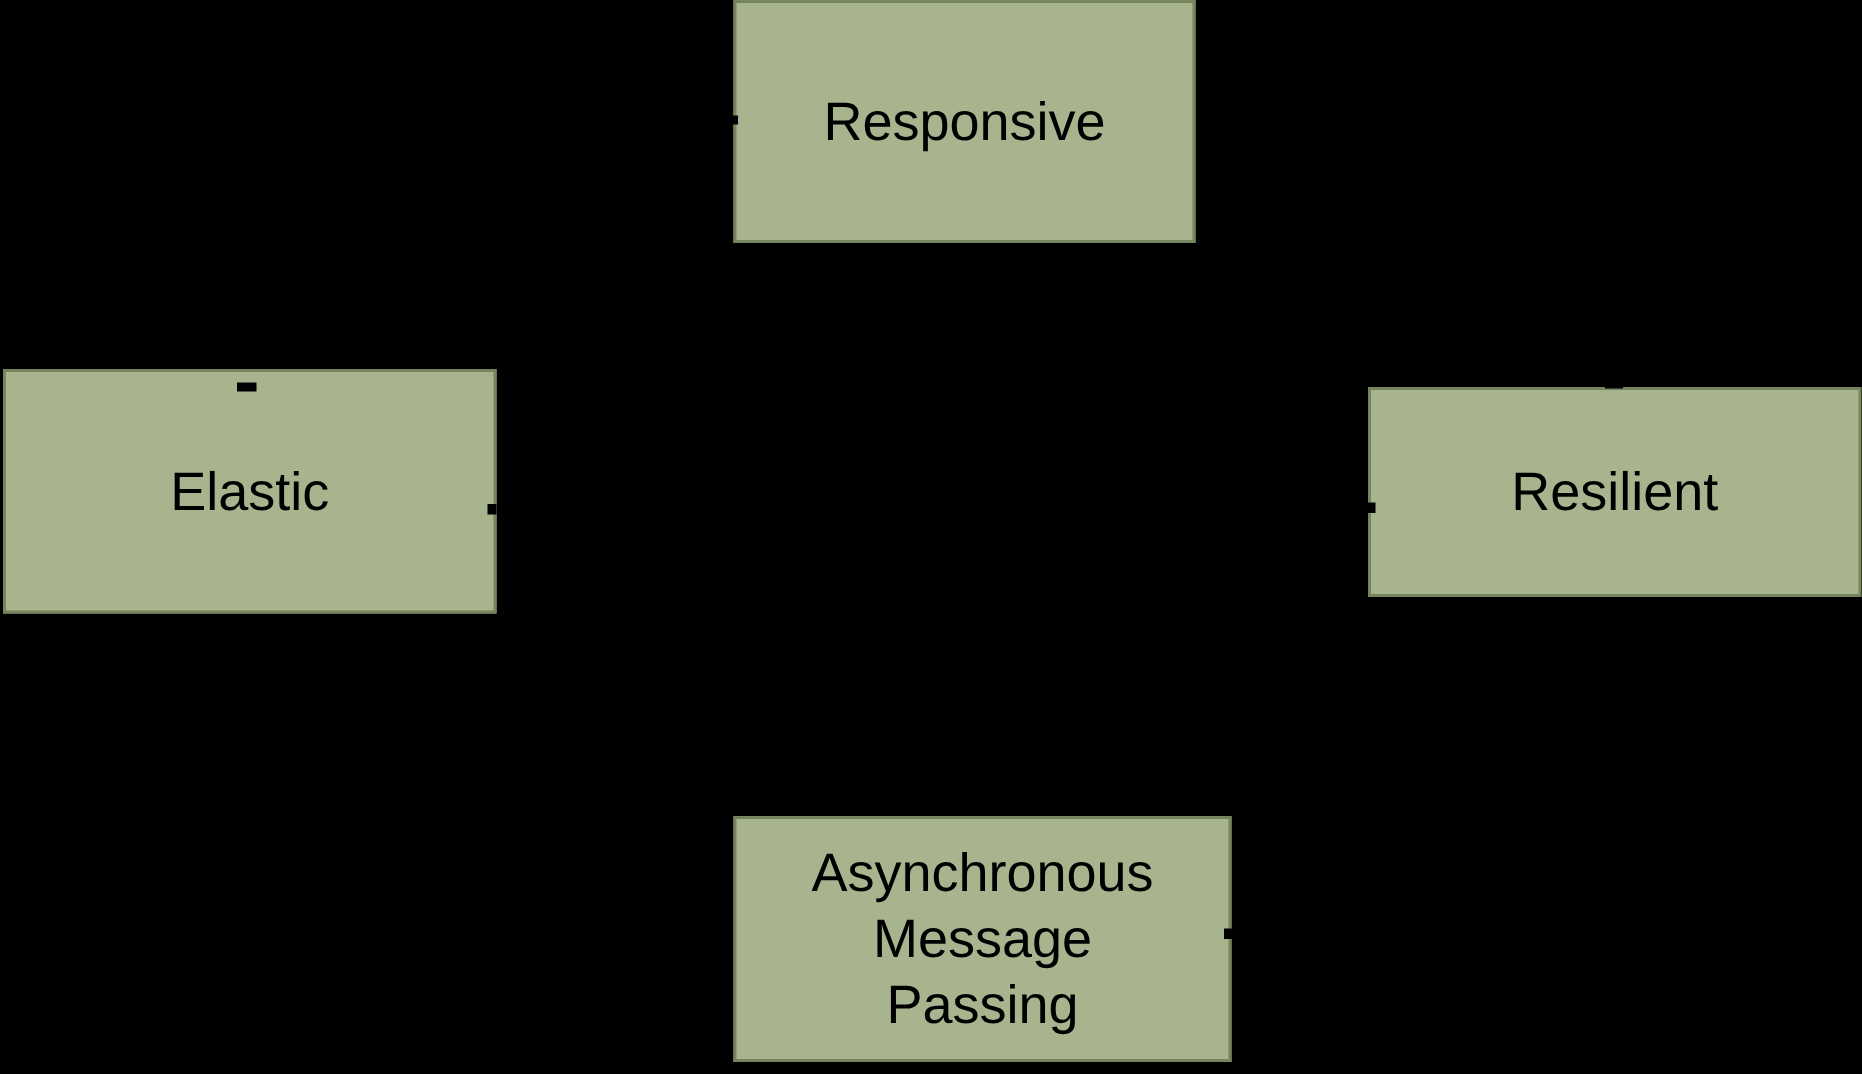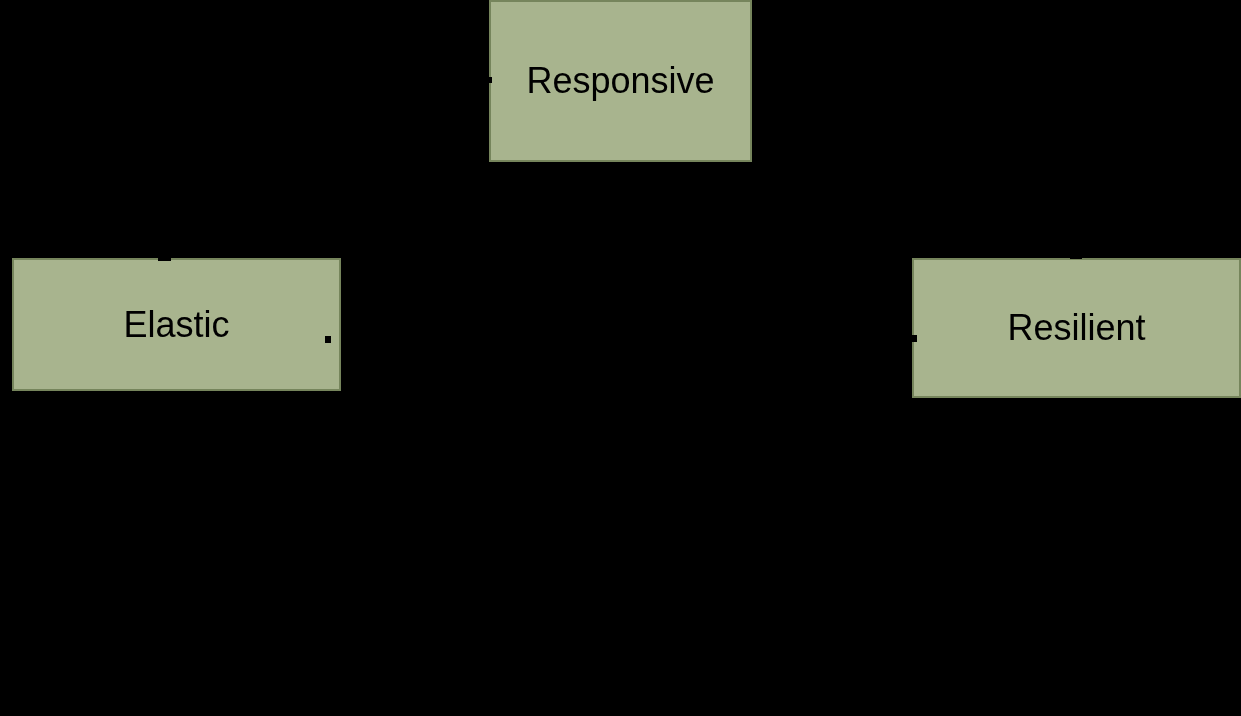--- a/index.html
+++ b/index.html
@@ -26,22 +26,22 @@
     display: flex;
     align-items: center;
     justify-content: center;
     text-align: center;
     font-size: 36px;
   }
   .node-label {
     white-space: pre-line;
     line-height: 44px;
   }
-  .node-responsive { left: 489px; top: 0px;   width: 263px; height: 162px; }
-  .node-elastic    { left: 2px;   top: 258px; width: 329px; height: 133px; margin-left: 10px; }
+  .node-responsive { left: 489px; top: 0px;   width: 308px; height: 162px; }
+  .node-elastic    { left: 2px;   top: 246px; width: 329px; height: 163px; }
   .node-resilient  { left: 912px; top: 258px; width: 329px; height: 140px; }
   .node-async      { left: 489px; top: 544px; width: 332px; height: 164px; }
 
   
   .stub {
     position: absolute;
     background: var(--bg-color, #000000);
     z-index: 2;
   }
   .stub-responsive-left  { left: 486px;  top: 77px;  width: 6px;  height: 6px; }
@@ -65,20 +65,25 @@
   </div>
 
   <div class="node node-elastic">
     <span class="node-label">Elastic</span>
   </div>
 
   <div class="node node-resilient">
     <span class="node-label">Resilient</span>
   </div>
 
+  <div class="node node-async">
+    <span class="node-label">Asynchronous
+Message
+Passing</span>
+  </div>
 
   <div class="stub stub-responsive-left"></div>
   <div class="stub stub-responsive-right"></div>
   <div class="stub stub-elastic-top"></div>
   <div class="stub stub-elastic-bottom"></div>
   <div class="stub stub-elastic-right"></div>
   <div class="stub stub-resilient-top"></div>
   <div class="stub stub-resilient-bottom"></div>
   <div class="stub stub-resilient-left"></div>
   <div class="stub stub-async-left"></div>

